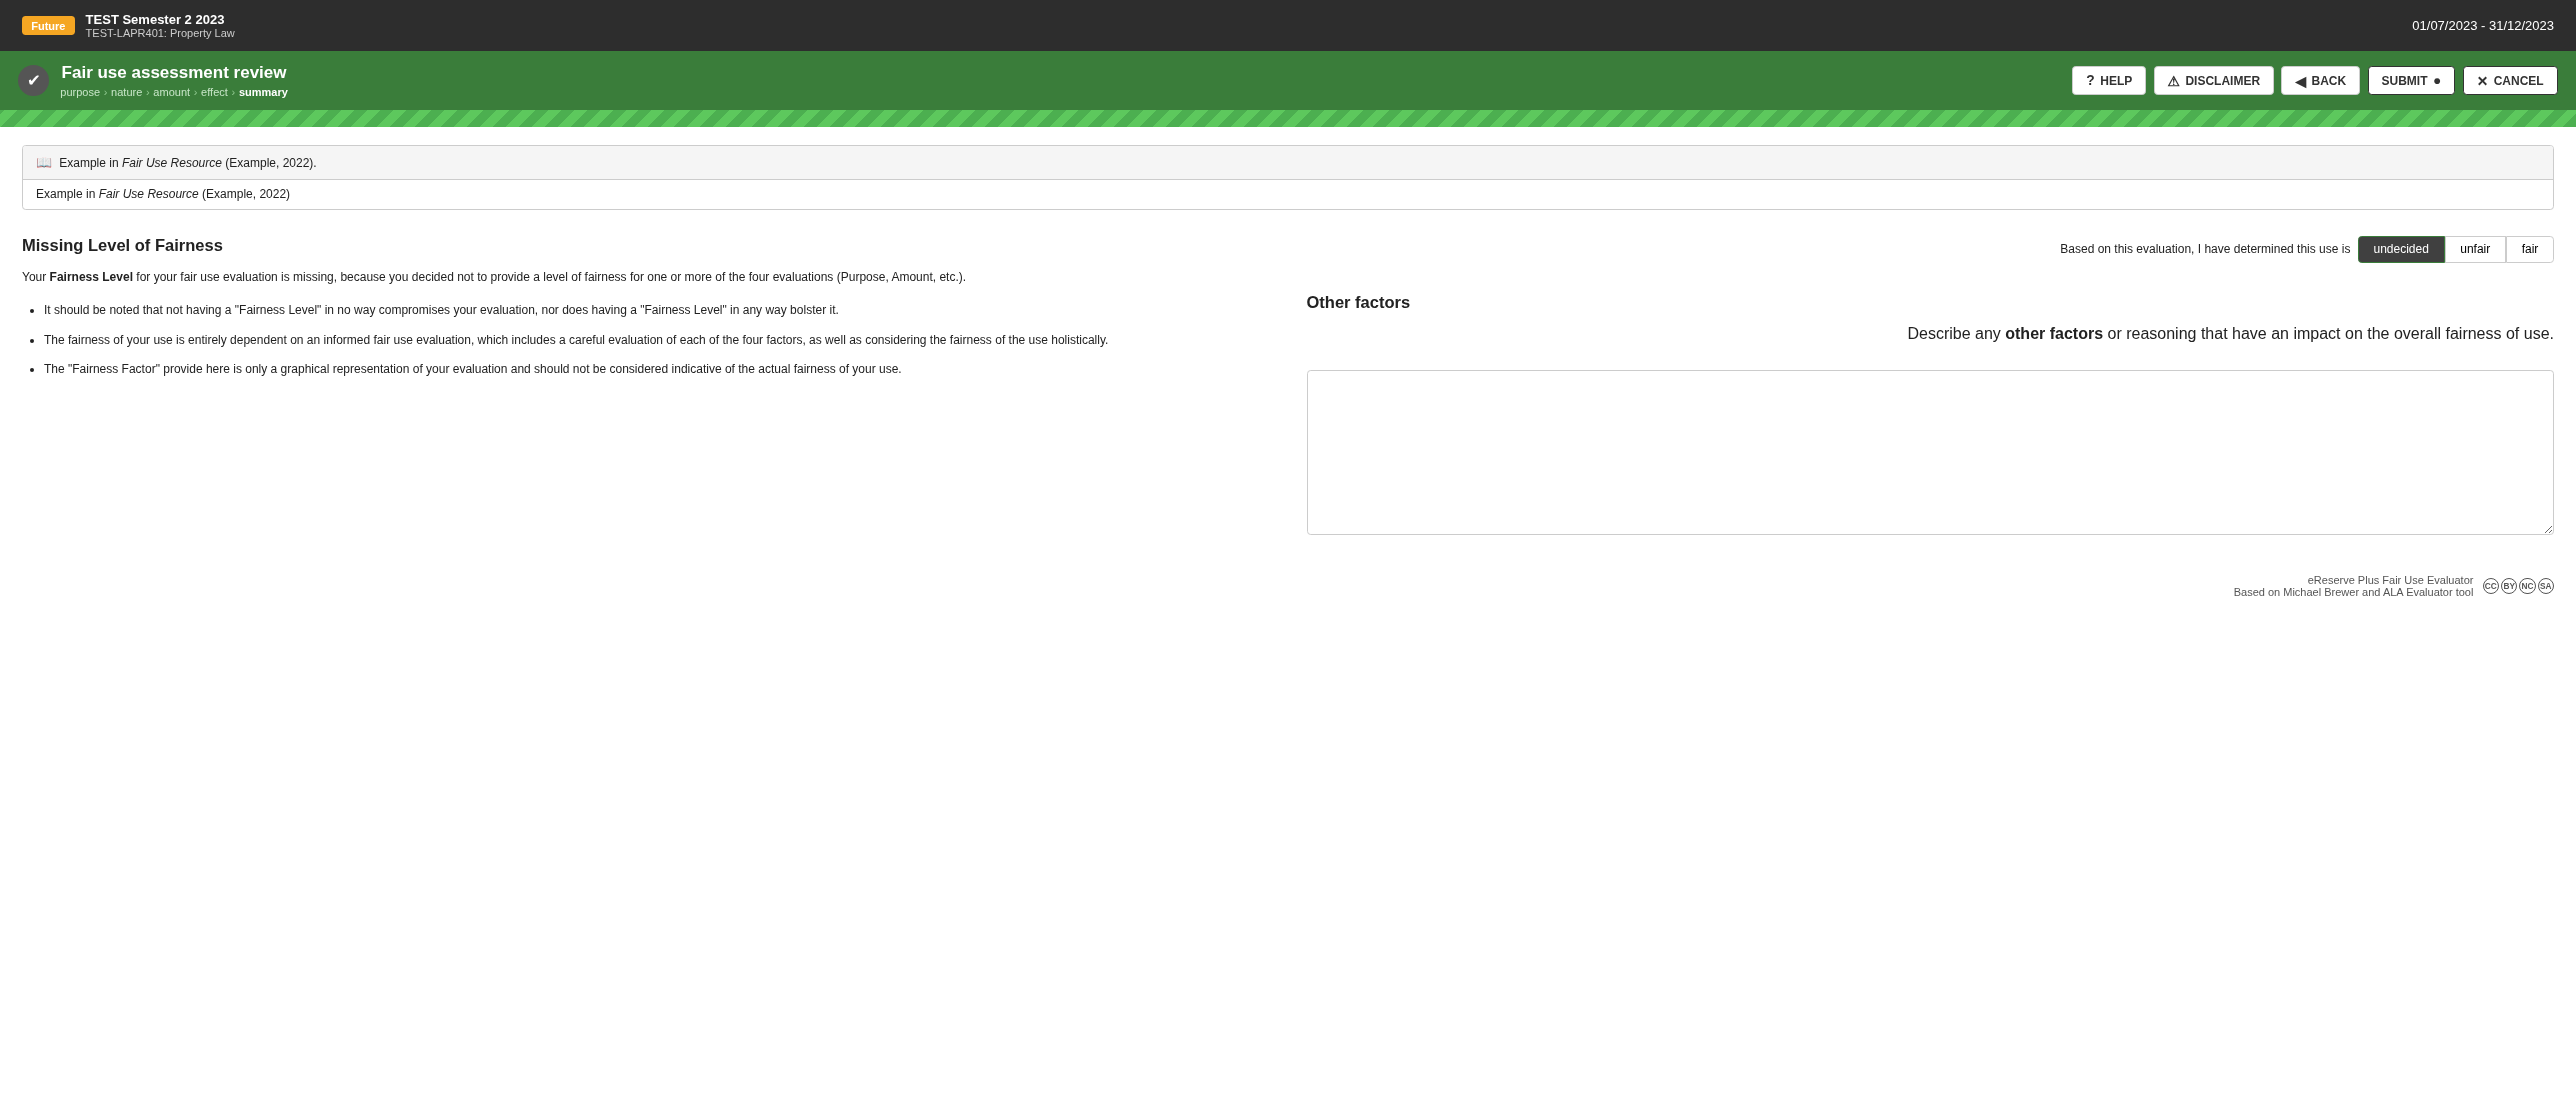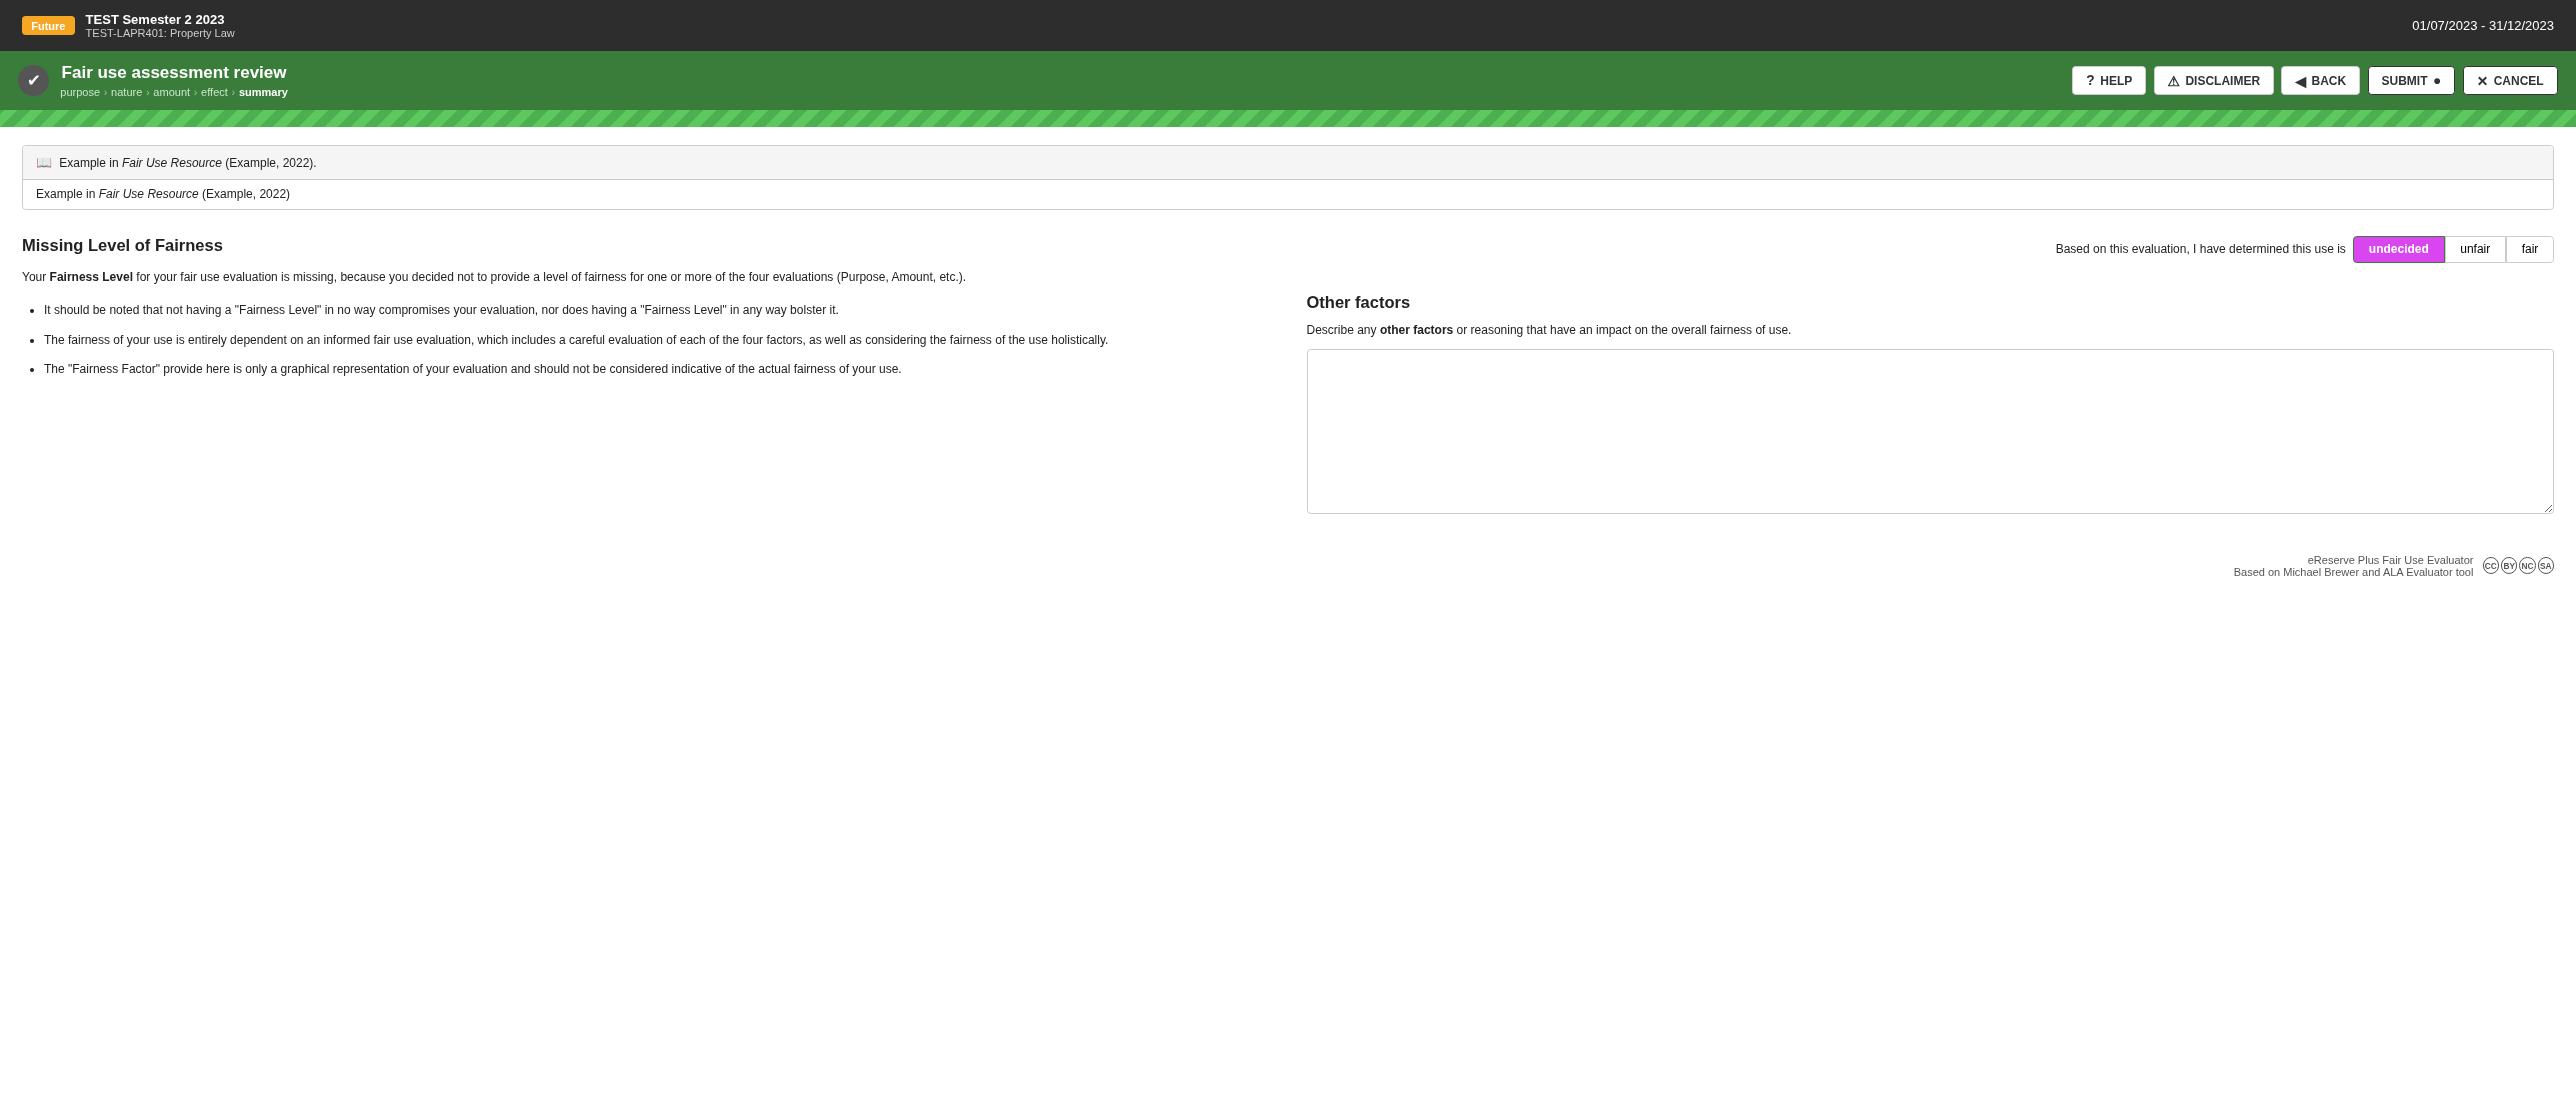--- a/index.html
+++ b/index.html
@@ -166,37 +166,38 @@
     }
     .choice-group { display: flex; gap: 0; }
     .choice-btn {
       padding: 5.5px 14.7px;
       border: 0.9px solid #ccc;
       background: #fff;
       cursor: pointer;
       font-size: 12px;
     }
     .choice-btn.active {
-      background: #d946ef;
+      background: #404040;
       color: #fff;
       border-color: #3a7d3a;
-      font-weight: bold;
+      font-weight: normal;
     }
     .choice-btn:first-child { border-radius: 3.7px 0 0 3.7px; }
     .choice-btn:last-child { border-radius: 0 3.7px 3.7px 0; }
 
     .other-factors-title {
       font-size: 16.5px;
       font-weight: bold;
       margin-bottom: 9.2px;
     }
     .other-factors-desc {
-      font-size: 12px;
+      font-size: 16px;
       line-height: 1.6;
-      margin-bottom: 9px;
+      margin-bottom: 23px;
+      text-align: right;
     }
     .other-factors-desc strong { font-weight: bold; }
     .other-factors-textarea {
       width: 100%;
       height: 165px;
       border: 0.9px solid #ccc;
       border-radius: 3.7px;
       padding: 9.2px;
       font-size: 12px;
       resize: vertical;

